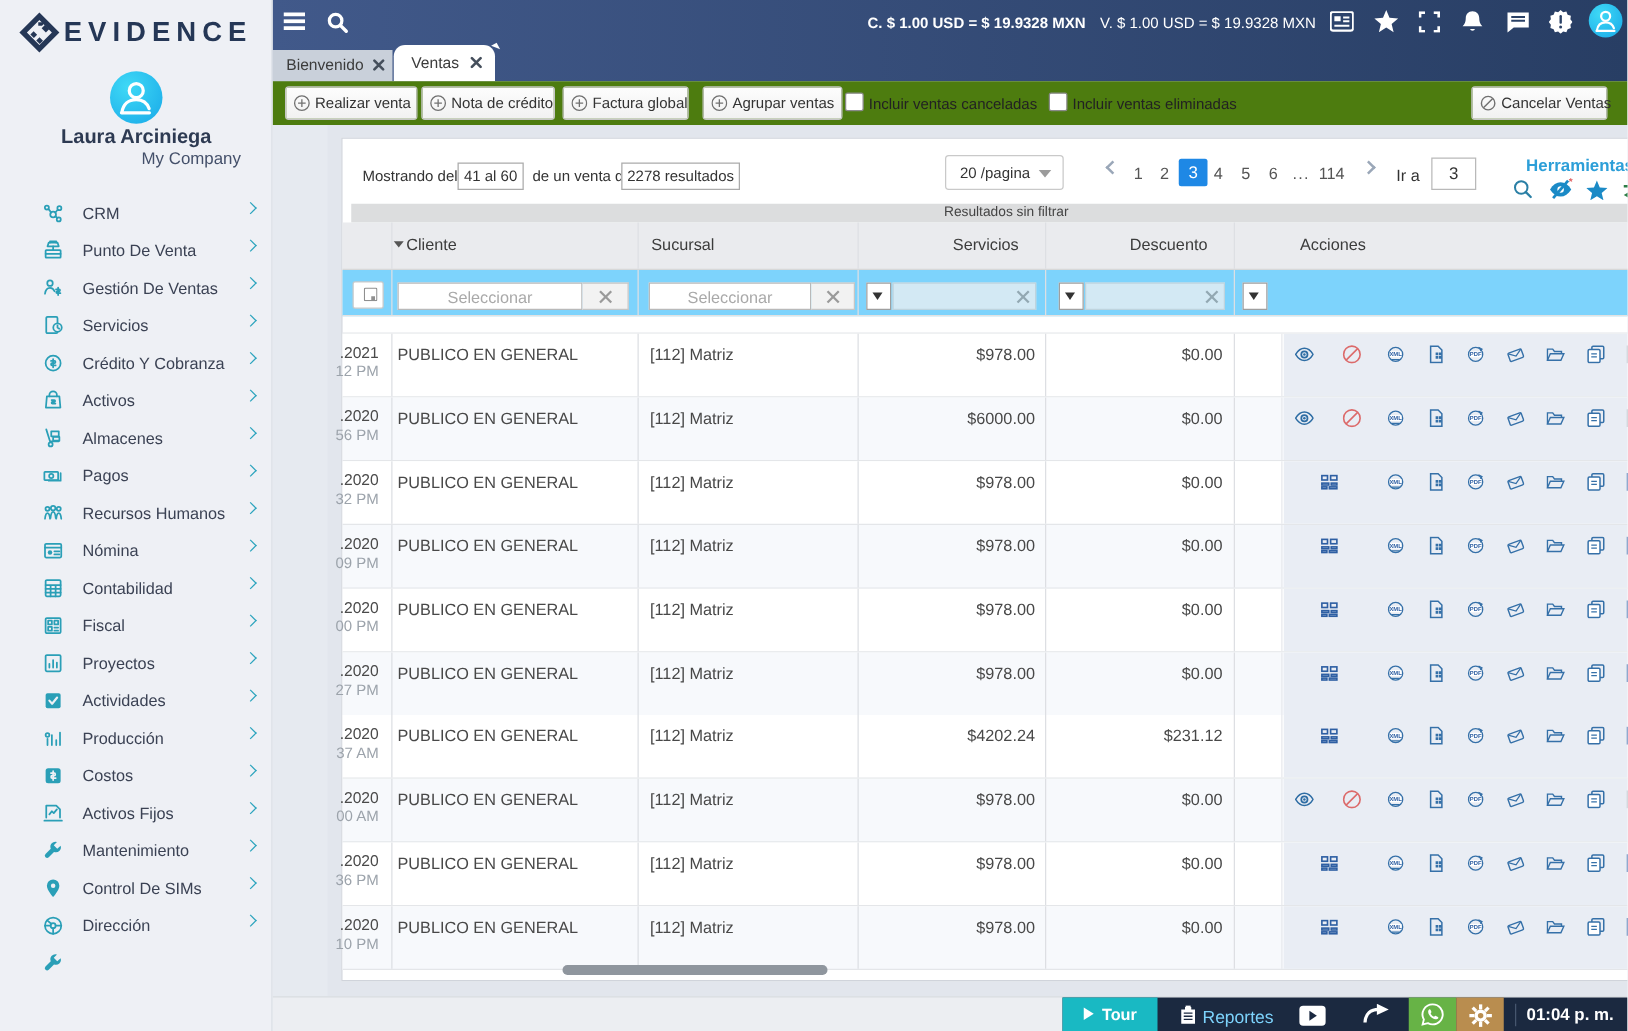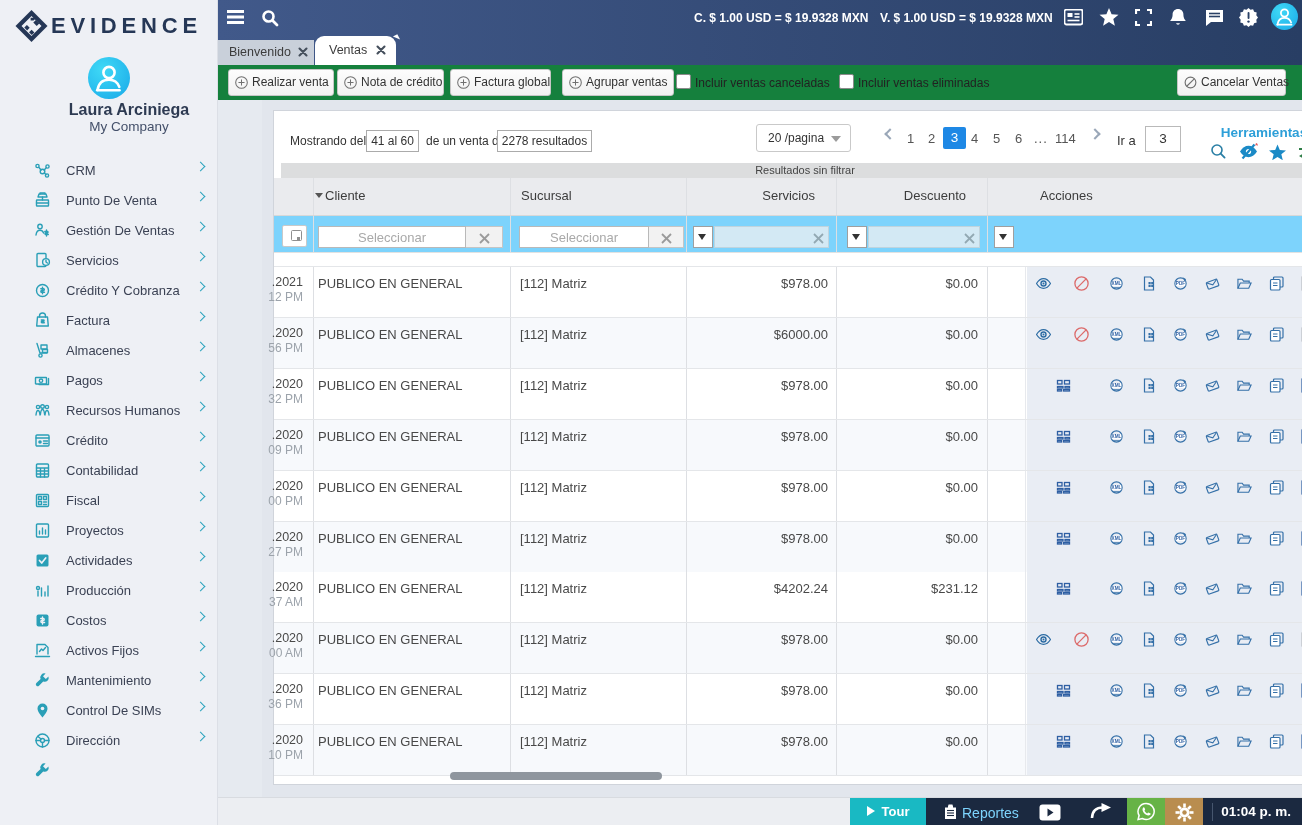--- a/index.html
+++ b/index.html
@@ -1,37 +1,37 @@
 <!DOCTYPE html>
 <html><head>
 <meta charset="utf-8">
 <style>
 * { margin:0; padding:0; box-sizing:border-box; }
 html,body { width:1302px; height:825px; overflow:hidden; font-family:"Liberation Sans", sans-serif; }
 body { position:relative; background:#e6eaf0; }
 .abs { position:absolute; }
 
-#sidebar { position:absolute; left:0; top:0; width:218px; height:825px; background:#eef0f5; border-right:1px solid #dcdfe6; z-index:5;padding-left:20px; }
+#sidebar { position:absolute; left:0; top:0; width:218px; height:825px; background:#eef0f5; border-right:1px solid #dcdfe6; z-index:5; }
 #logo { position:absolute; left:14px; top:8px; }
 #avatar { position:absolute; left:88px; top:57px; width:42px; height:42px; border-radius:50%; background:radial-gradient(circle at 35% 30%, #3fd9f6, #18a8e8); }
 #uname { position:absolute; top:101px; width:218px; text-align:center; font-size:16px; font-weight:bold; color:#2d3a52; }
-#ucomp { position:absolute; top:119px; width:218px; text-align:center; font-size:13.5px; color:#44506a; }
+#ucomp { position:absolute; top:119px; width:218px; text-align:center; font-size:13.5px; color:#44506a;margin-left:44px; }
 #menu { position:absolute; top:155px; left:0; width:218px; }
 .mi { position:relative; height:30px; }
 .mi .ic { position:absolute; left:34px; top:7px; width:17px; height:17px; }
 .mi .lb { position:absolute; left:66px; top:8px; font-size:13px; color:#3b4254; }
 .mi .ch { position:absolute; right:14px; top:8px; width:7px; height:7px; border-right:1.8px solid #2aa3bd; border-top:1.8px solid #2aa3bd; transform:rotate(45deg); }
 
 #topbar { position:absolute; left:218px; top:0; width:1084px; height:36px; background:linear-gradient(to right,#41598a,#283e64); }
 #tabstrip { position:absolute; left:218px; top:36px; width:1084px; height:29px; background:linear-gradient(to right,#41598a,#283e64); }
 .tab1 { position:absolute; left:0px; top:4px; width:96px; height:25px; background:#c9d0da; color:#3c3c3c; font-size:12.5px; line-height:25px; padding-left:11px; }
 .tab2 { position:absolute; left:97px; top:0px; width:81px; height:29px; background:#fff; border-radius:9px 9px 0 0; color:#3c3c3c; font-size:12.5px; line-height:28px; padding-left:14px; }
 .tab2 .flag{ position:absolute; right:-3px; top:-1px; width:0; height:0; border-left:5px solid transparent; border-top:6px solid #fff; transform:rotate(-28deg);}
 
-#toolbar { position:absolute; left:218px; top:65px; width:1084px; height:35px; background:#15803d; }
+#toolbar { position:absolute; left:218px; top:65px; width:1084px; height:35px; background:#4d7c0f; }
 .tbtn { position:absolute; top:4px; height:27px; background:linear-gradient(#fdfdfd,#f1f1f1); border:1px solid #c6c6c6; border-radius:3px; font-size:12px; color:#333; line-height:25px; padding:0 0 0 23px; white-space:nowrap; }
 .tbtn svg { position:absolute; left:6px; top:6px; }
 .cklb { position:absolute; top:11px; font-size:12px; color:#222; white-space:nowrap; }
 .ckb { position:absolute; top:9px; width:15px; height:15px; border:1px solid #8a8a8a; border-radius:2px; background:#fff; }
 
 #content { position:absolute; left:218px; top:100px; width:1084px; height:697px; background:#e2e6ed;margin-left:44px; }
 #panel { position:absolute; left:11px; top:10px; width:1063px; height:675px; background:#fff; border:1px solid #d0d4db; }
 
 #inforow { position:absolute; left:0; top:0; width:100%; height:52px; font-size:12px; color:#333; }
 .ibox { position:absolute; top:19px; height:22px; border:1px solid #ababab; text-align:center; line-height:20px; background:#fff; }
@@ -75,21 +75,21 @@
 </style>
 </head>
 <body>
 <div id="topbar">
   <div class="abs" style="left:9px;top:10px;width:17px;height:3px;background:#fff;box-shadow:0 5.5px 0 #fff,0 11px 0 #fff;"></div>
   <svg class="abs" style="left:43px;top:9px" width="18" height="18" viewBox="0 0 18 18">
       <circle cx="7.5" cy="7.5" r="5" fill="none" stroke="#fff" stroke-width="2.6"></circle>
       <line x1="11.5" y1="11.5" x2="16" y2="16" stroke="#fff" stroke-width="2.8" stroke-linecap="round"></line>
     </svg>
   <div class="abs" style="left:476px;top:11px;font-size:12px;font-weight:bold;color:#fff;white-space:nowrap;">C. $ 1.00 USD = $ 19.9328 MXN</div>
-  <div class="abs" style="left:662px;top:11px;font-size:12px;font-weight:bold;color:#fff;white-space:nowrap;">V. $ 1.00 USD = $ 19.9328 MXN</div>
+  <div class="abs" style="left:662px;top:11px;font-size:12px;font-weight:normal;color:#fff;white-space:nowrap;">V. $ 1.00 USD = $ 19.9328 MXN</div>
   <svg class="abs" style="left:846px;top:9px" width="19" height="17" viewBox="0 0 19 17">
       <rect x="0.5" y="0.5" width="18" height="15" rx="2" fill="none" stroke="#fff" stroke-width="1.8"></rect>
       <rect x="3.5" y="4" width="5" height="4" fill="#fff"></rect>
       <line x1="10.5" y1="5" x2="15.5" y2="5" stroke="#fff" stroke-width="1.6"></line>
       <line x1="10.5" y1="8" x2="15.5" y2="8" stroke="#fff" stroke-width="1.6"></line>
       <line x1="3.5" y1="11.5" x2="15.5" y2="11.5" stroke="#fff" stroke-width="1.6"></line>
     </svg>
   <svg class="abs" style="left:881px;top:8px" width="20" height="19" viewBox="0 0 20 19">
       <path d="M10 0l2.6 6.2 6.9.5-5.2 4.4 1.6 6.6L10 14l-5.9 3.7 1.6-6.6L.5 6.7l6.9-.5z" fill="#fff"></path>
     </svg>
@@ -1015,21 +1015,21 @@
         </svg>
         <span class="lb">Crédito Y Cobranza</span>
         <span class="ch"></span>
       </div>
 <div class="mi">
         <svg class="ic" width="17" height="17" viewBox="0 0 17 17" fill="none" stroke="#2a9fb7" stroke-width="1.4" stroke-linecap="round" stroke-linejoin="round">
           <path d="M5.5 5V4a3 3 0 016 0v1"></path>
           <path d="M3.5 5h10l.8 9H2.7z"></path>
           <path d="M7.3 8h2.2c.8 0 .8 1.4 0 1.4H7.9c-.8 0-.8 1.4 0 1.4h2.4"></path>
         </svg>
-        <span class="lb">Factura</span>
+        <span class="lb">Activos</span>
         <span class="ch"></span>
       </div>
 <div class="mi">
         <svg class="ic" width="17" height="17" viewBox="0 0 17 17" fill="none" stroke="#2a9fb7" stroke-width="1.4" stroke-linecap="round" stroke-linejoin="round">
           <path d="M3 1.5l3 9.5h7"></path>
           <circle cx="6.5" cy="13.5" r="1.6"></circle>
           <rect x="7" y="3" width="6" height="4"></rect>
           <rect x="8.5" y="7.5" width="5" height="3"></rect>
         </svg>
         <span class="lb">Almacenes</span>
@@ -1054,21 +1054,21 @@
         <span class="lb">Recursos Humanos</span>
         <span class="ch"></span>
       </div>
 <div class="mi">
         <svg class="ic" width="17" height="17" viewBox="0 0 17 17" fill="none" stroke="#2a9fb7" stroke-width="1.4" stroke-linecap="round" stroke-linejoin="round">
           <rect x="2" y="3" width="13" height="11" rx="1"></rect>
           <path d="M2 6h13"></path>
           <circle cx="6" cy="10" r="1.8" fill="#2a9fb7" stroke="none"></circle>
           <path d="M9.5 9h4M9.5 11.5h4"></path>
         </svg>
-        <span class="lb">Crédito</span>
+        <span class="lb">Nómina</span>
         <span class="ch"></span>
       </div>
 <div class="mi">
         <svg class="ic" width="17" height="17" viewBox="0 0 17 17" fill="none" stroke="#2a9fb7" stroke-width="1.4" stroke-linecap="round" stroke-linejoin="round">
           <rect x="2.5" y="2" width="12" height="13" rx="1"></rect>
           <path d="M2.5 6h12M6.5 6v9M10.5 6v9M2.5 9h12M2.5 12h12"></path>
         </svg>
         <span class="lb">Contabilidad</span>
         <span class="ch"></span>
       </div>

